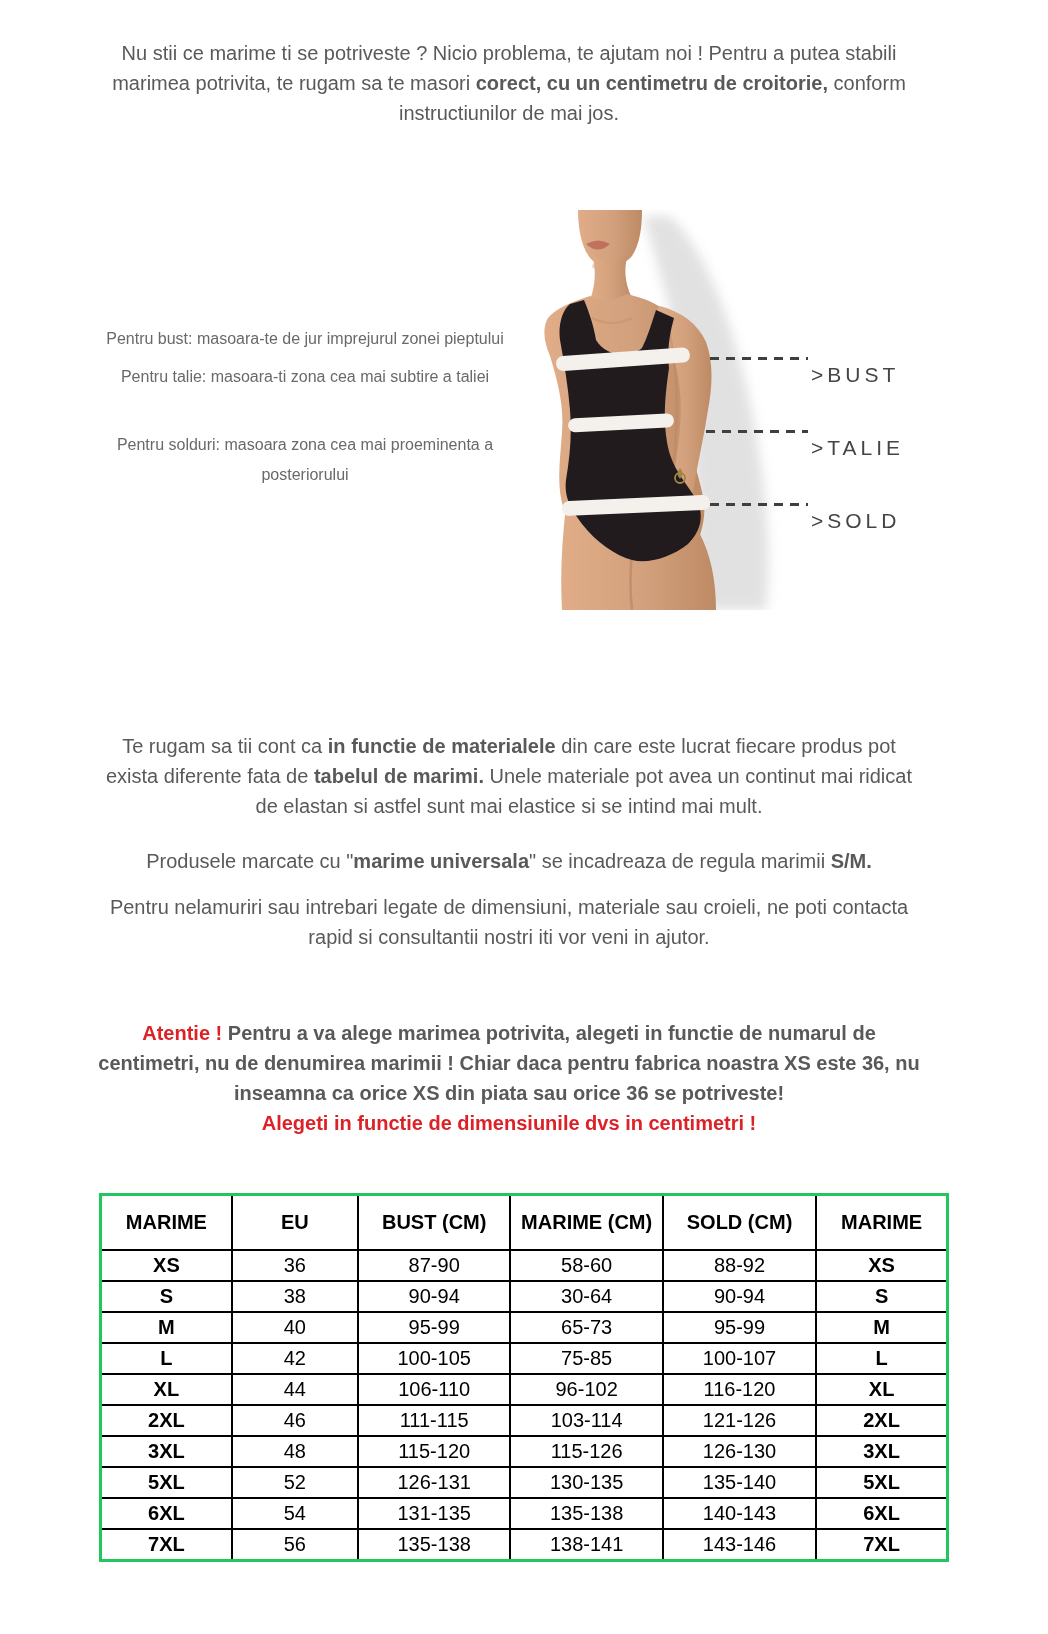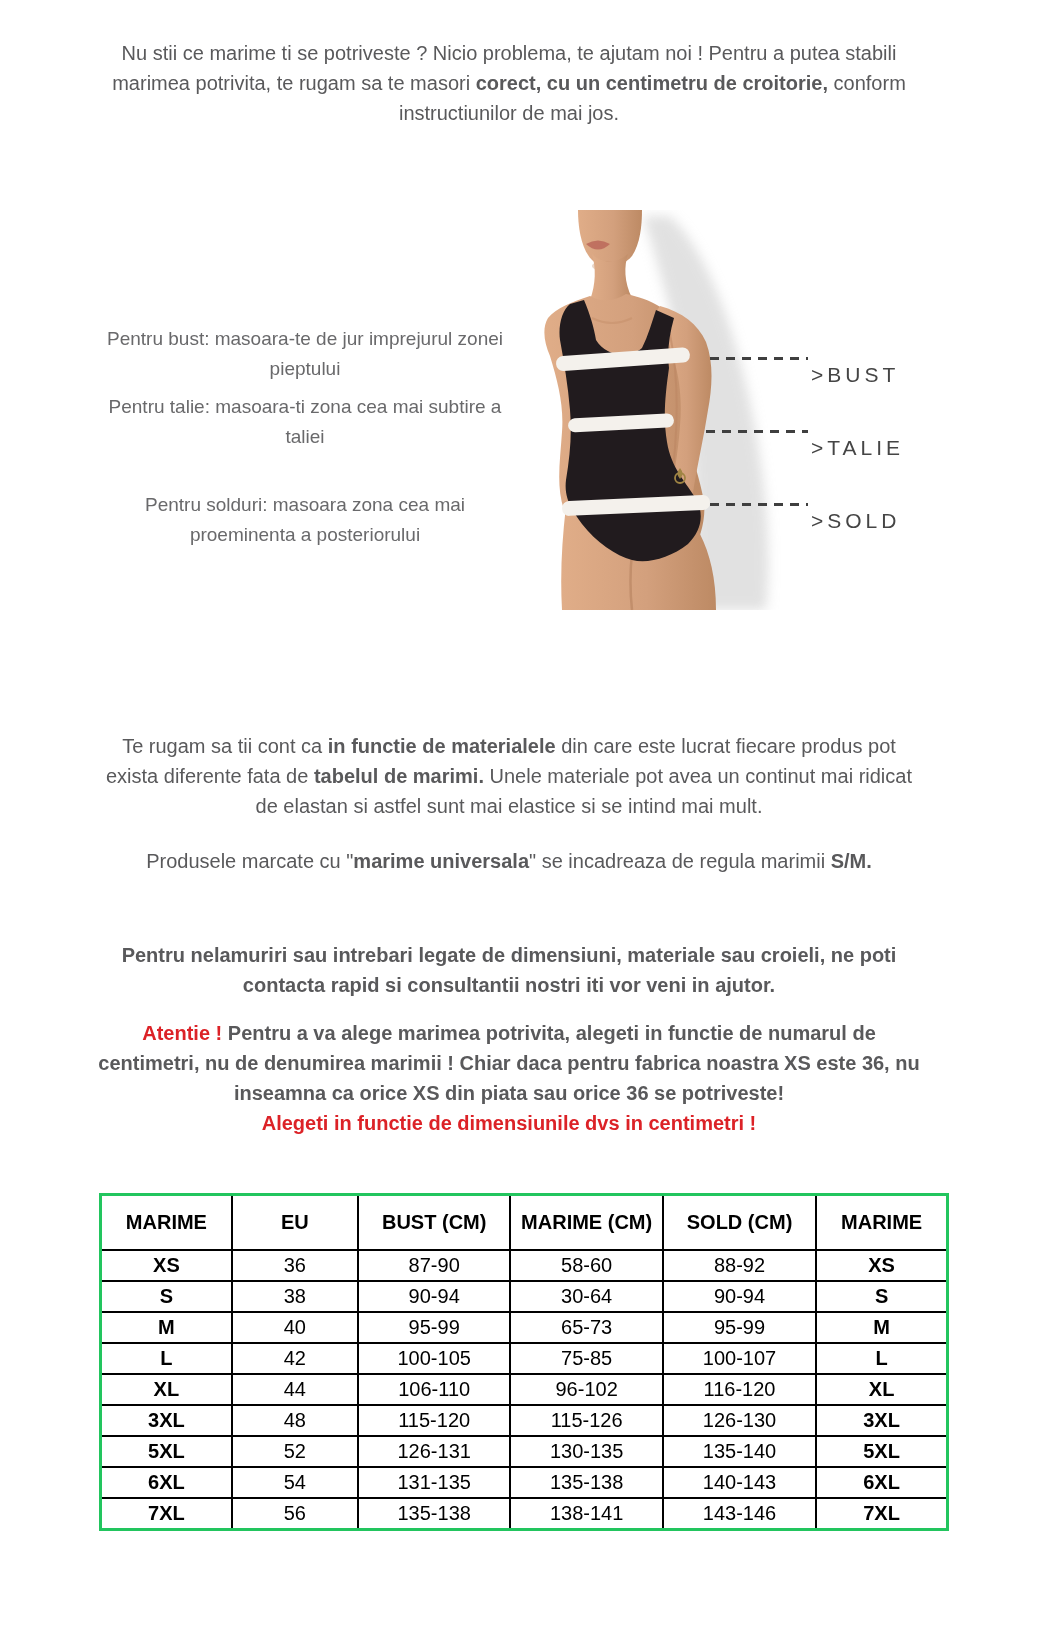--- a/index.html
+++ b/index.html
@@ -5,38 +5,38 @@
   html,body{margin:0;padding:0;background:#ffffff;}
   .page{
     position:relative;width:1048px;height:1581px;margin:0 auto;background:#fff;
     font-family:"Liberation Sans","DejaVu Sans",sans-serif;color:#59595b;overflow:hidden;
   }
   .para{position:absolute;left:94px;width:830px;text-align:center;
         font-size:20px;line-height:30px;color:#59595b;margin:0;}
   .b{font-weight:bold;}
   .intro{top:38px;}
   .measure-texts{position:absolute;top:324px;left:95px;width:420px;text-align:center;
-        font-size:19px;line-height:30px;color:#69696b;}
+        font-size:16px;line-height:30px;color:#69696b;}
   .measure-texts p{margin:0 0 8px 0;}
   .measure-texts p.gap{margin-top:38px;}
   .figure-box{position:absolute;top:210px;left:520px;width:430px;height:400px;}
   .figure-box svg{position:absolute;top:0;left:0;}
   .m-line{position:absolute;height:3px;
         background:repeating-linear-gradient(90deg,#3f3f3f 0 9px,transparent 9px 16px);}
   .m-label{position:absolute;left:291px;font-size:21px;line-height:24px;
         letter-spacing:4px;color:#454545;white-space:nowrap;margin-top:16px;}
   .bust-line{top:147px;left:190px;width:98px;}
   .talie-line{top:220px;left:186px;width:102px;}
   .sold-line{top:293px;left:190px;width:98px;}
   .bust-label{top:137px;}
   .talie-label{top:210px;}
   .sold-label{top:283px;}
   .materials{top:731px;}
   .universal{top:846px;}
-  .contact{top:940px;font-weight:bold;}
+  .contact{top:892px;font-weight:normal;}
   .warning{top:1018px;font-weight:bold;}
   .red{color:var(--accent-red,#dc2227);}
   .redline{margin:0;font-weight:bold;}
   .table-wrap{position:absolute;top:1193px;left:99px;width:850px;}
   table.sizes{border-collapse:collapse;width:100%;border:3px solid #22c55e;
         font-size:20px;color:#000;table-layout:fixed;}
   table.sizes th{border:2px solid #000;height:53px;font-weight:bold;text-align:center;padding:0;}
   table.sizes td{border:2px solid #000;height:27px;text-align:center;padding:1px 0;}
   table.sizes td.size-col{font-weight:bold;}
 </style>
@@ -168,20 +168,28 @@
           </tr>
           <tr>
             <td class="size-col">XL</td>
             <td>44</td>
             <td>106-110</td>
             <td>96-102</td>
             <td>116-120</td>
             <td class="size-col">XL</td>
           </tr>
           <tr>
+            <td class="size-col">2XL</td>
+            <td>46</td>
+            <td>111-115</td>
+            <td>103-114</td>
+            <td>121-126</td>
+            <td class="size-col">2XL</td>
+          </tr>
+          <tr>
             <td class="size-col">3XL</td>
             <td>48</td>
             <td>115-120</td>
             <td>115-126</td>
             <td>126-130</td>
             <td class="size-col">3XL</td>
           </tr>
           <tr>
             <td class="size-col">5XL</td>
             <td>52</td>

